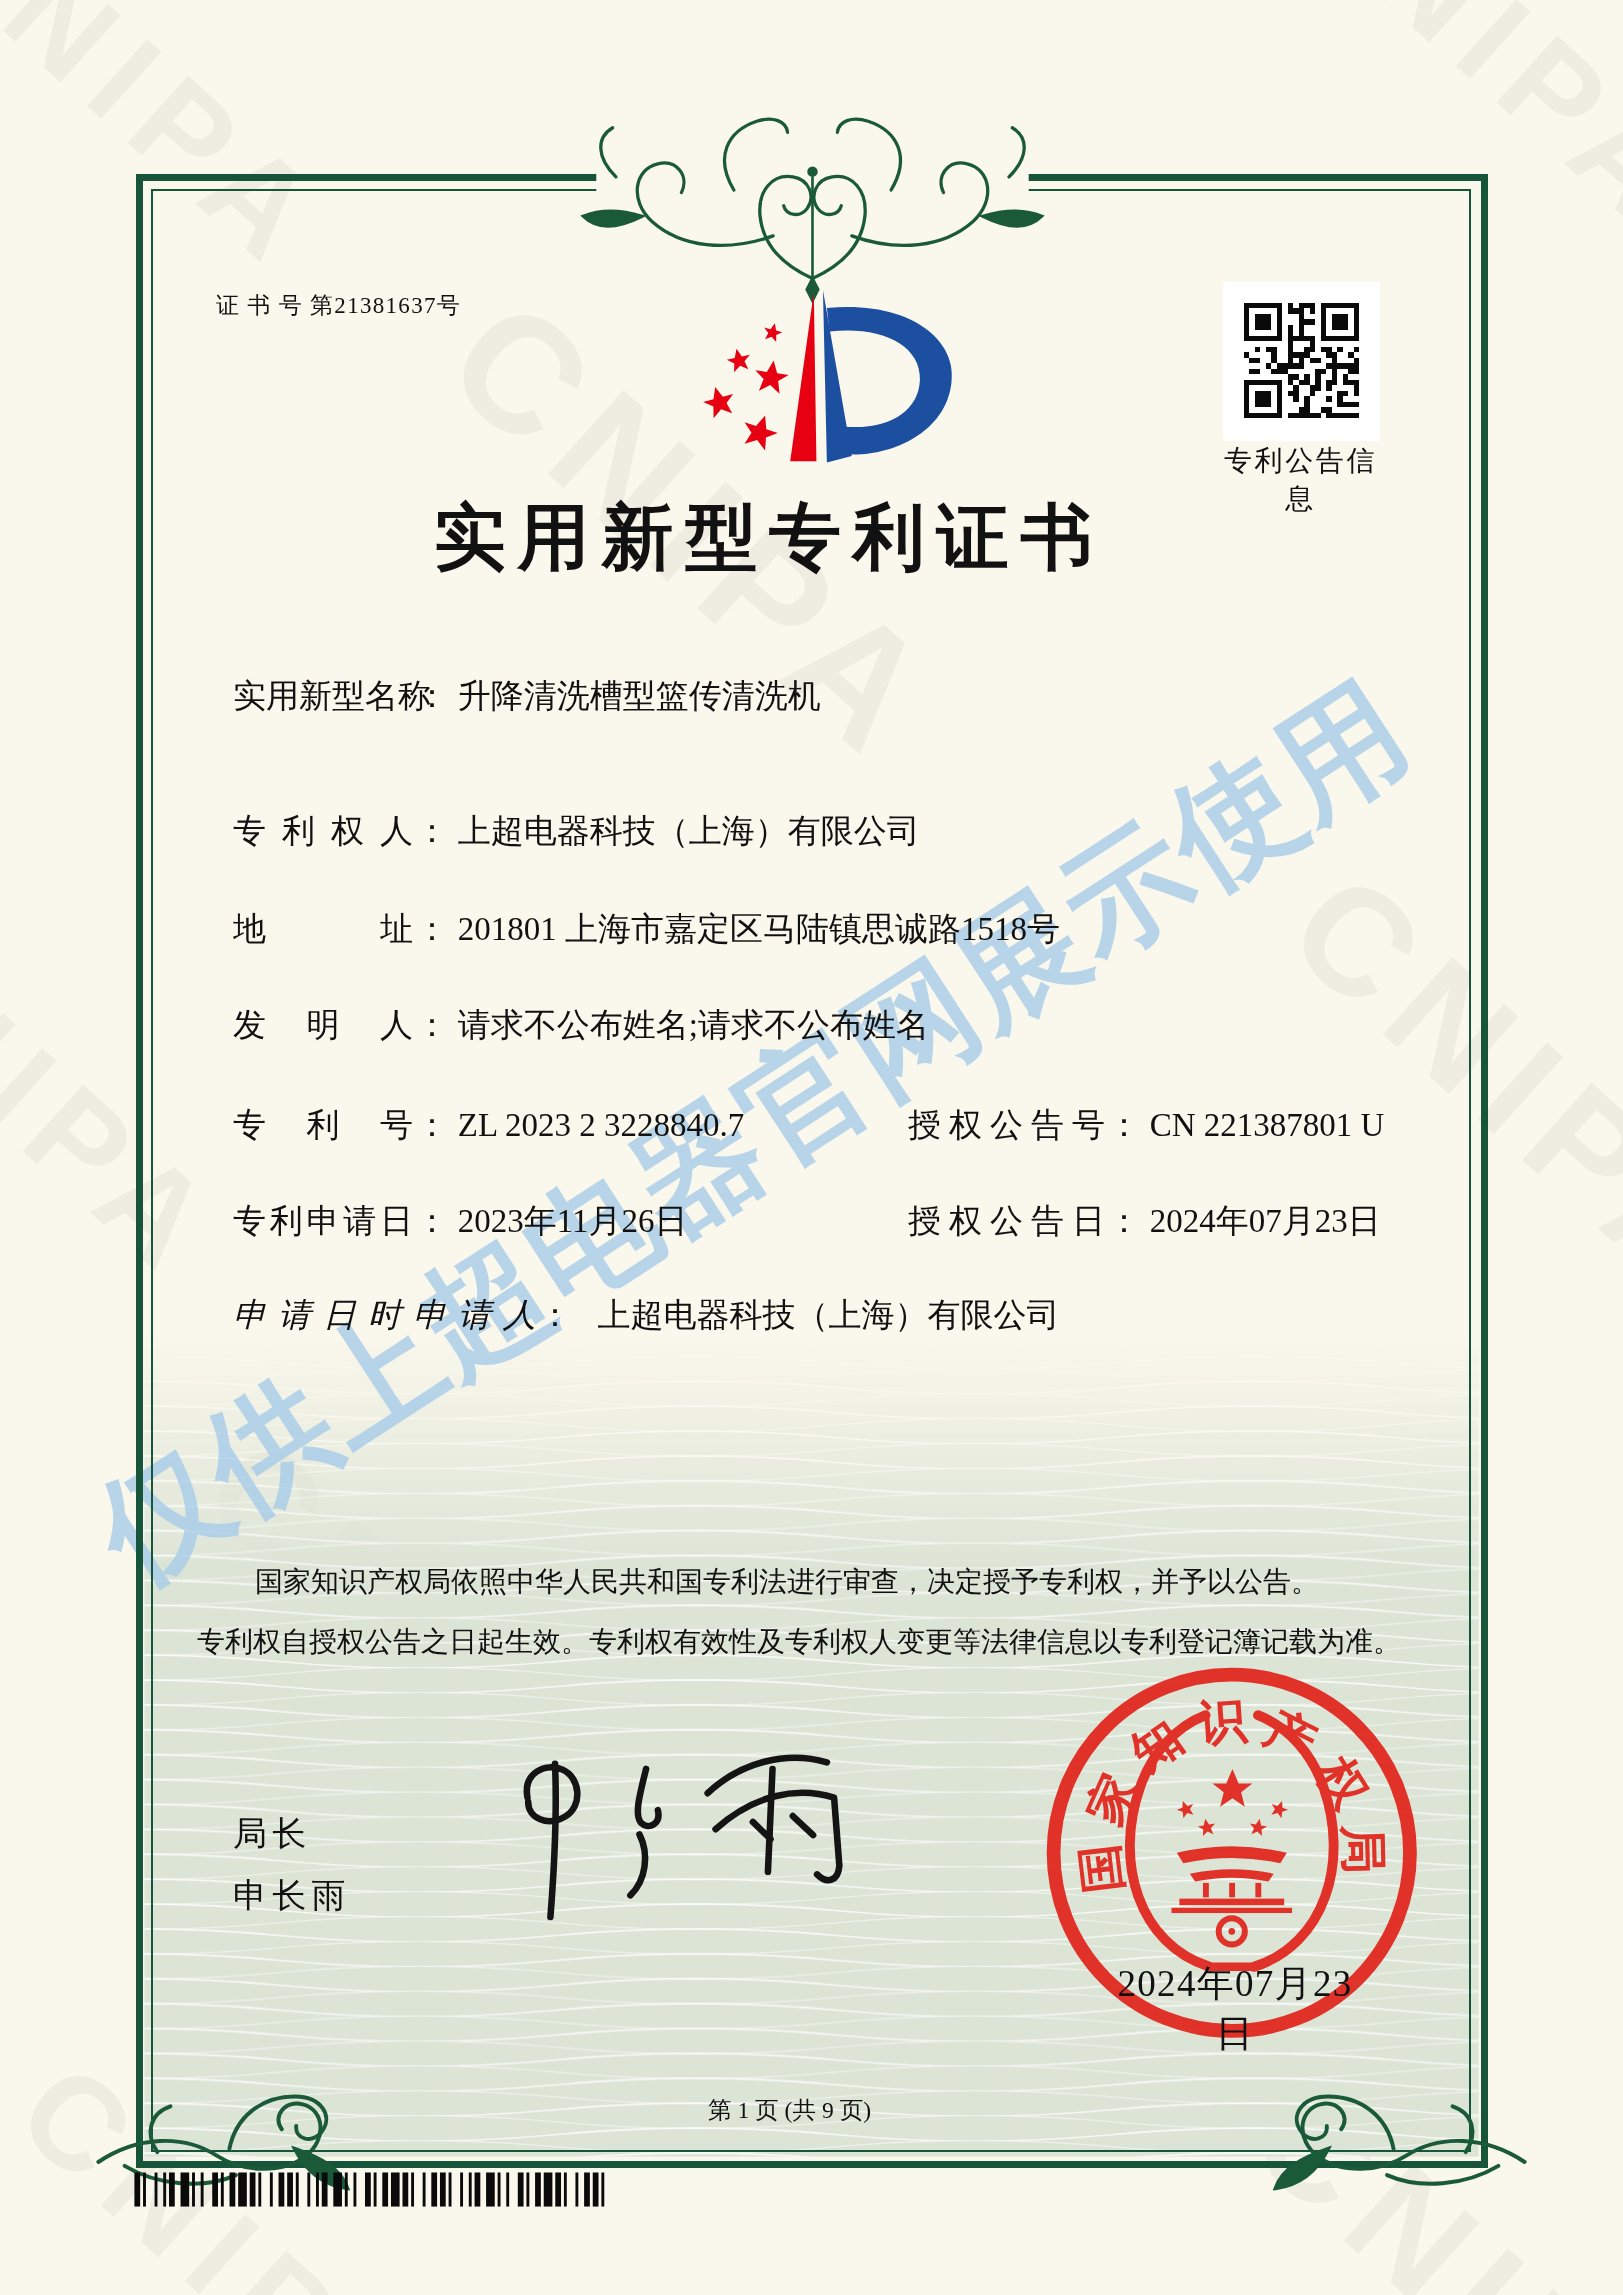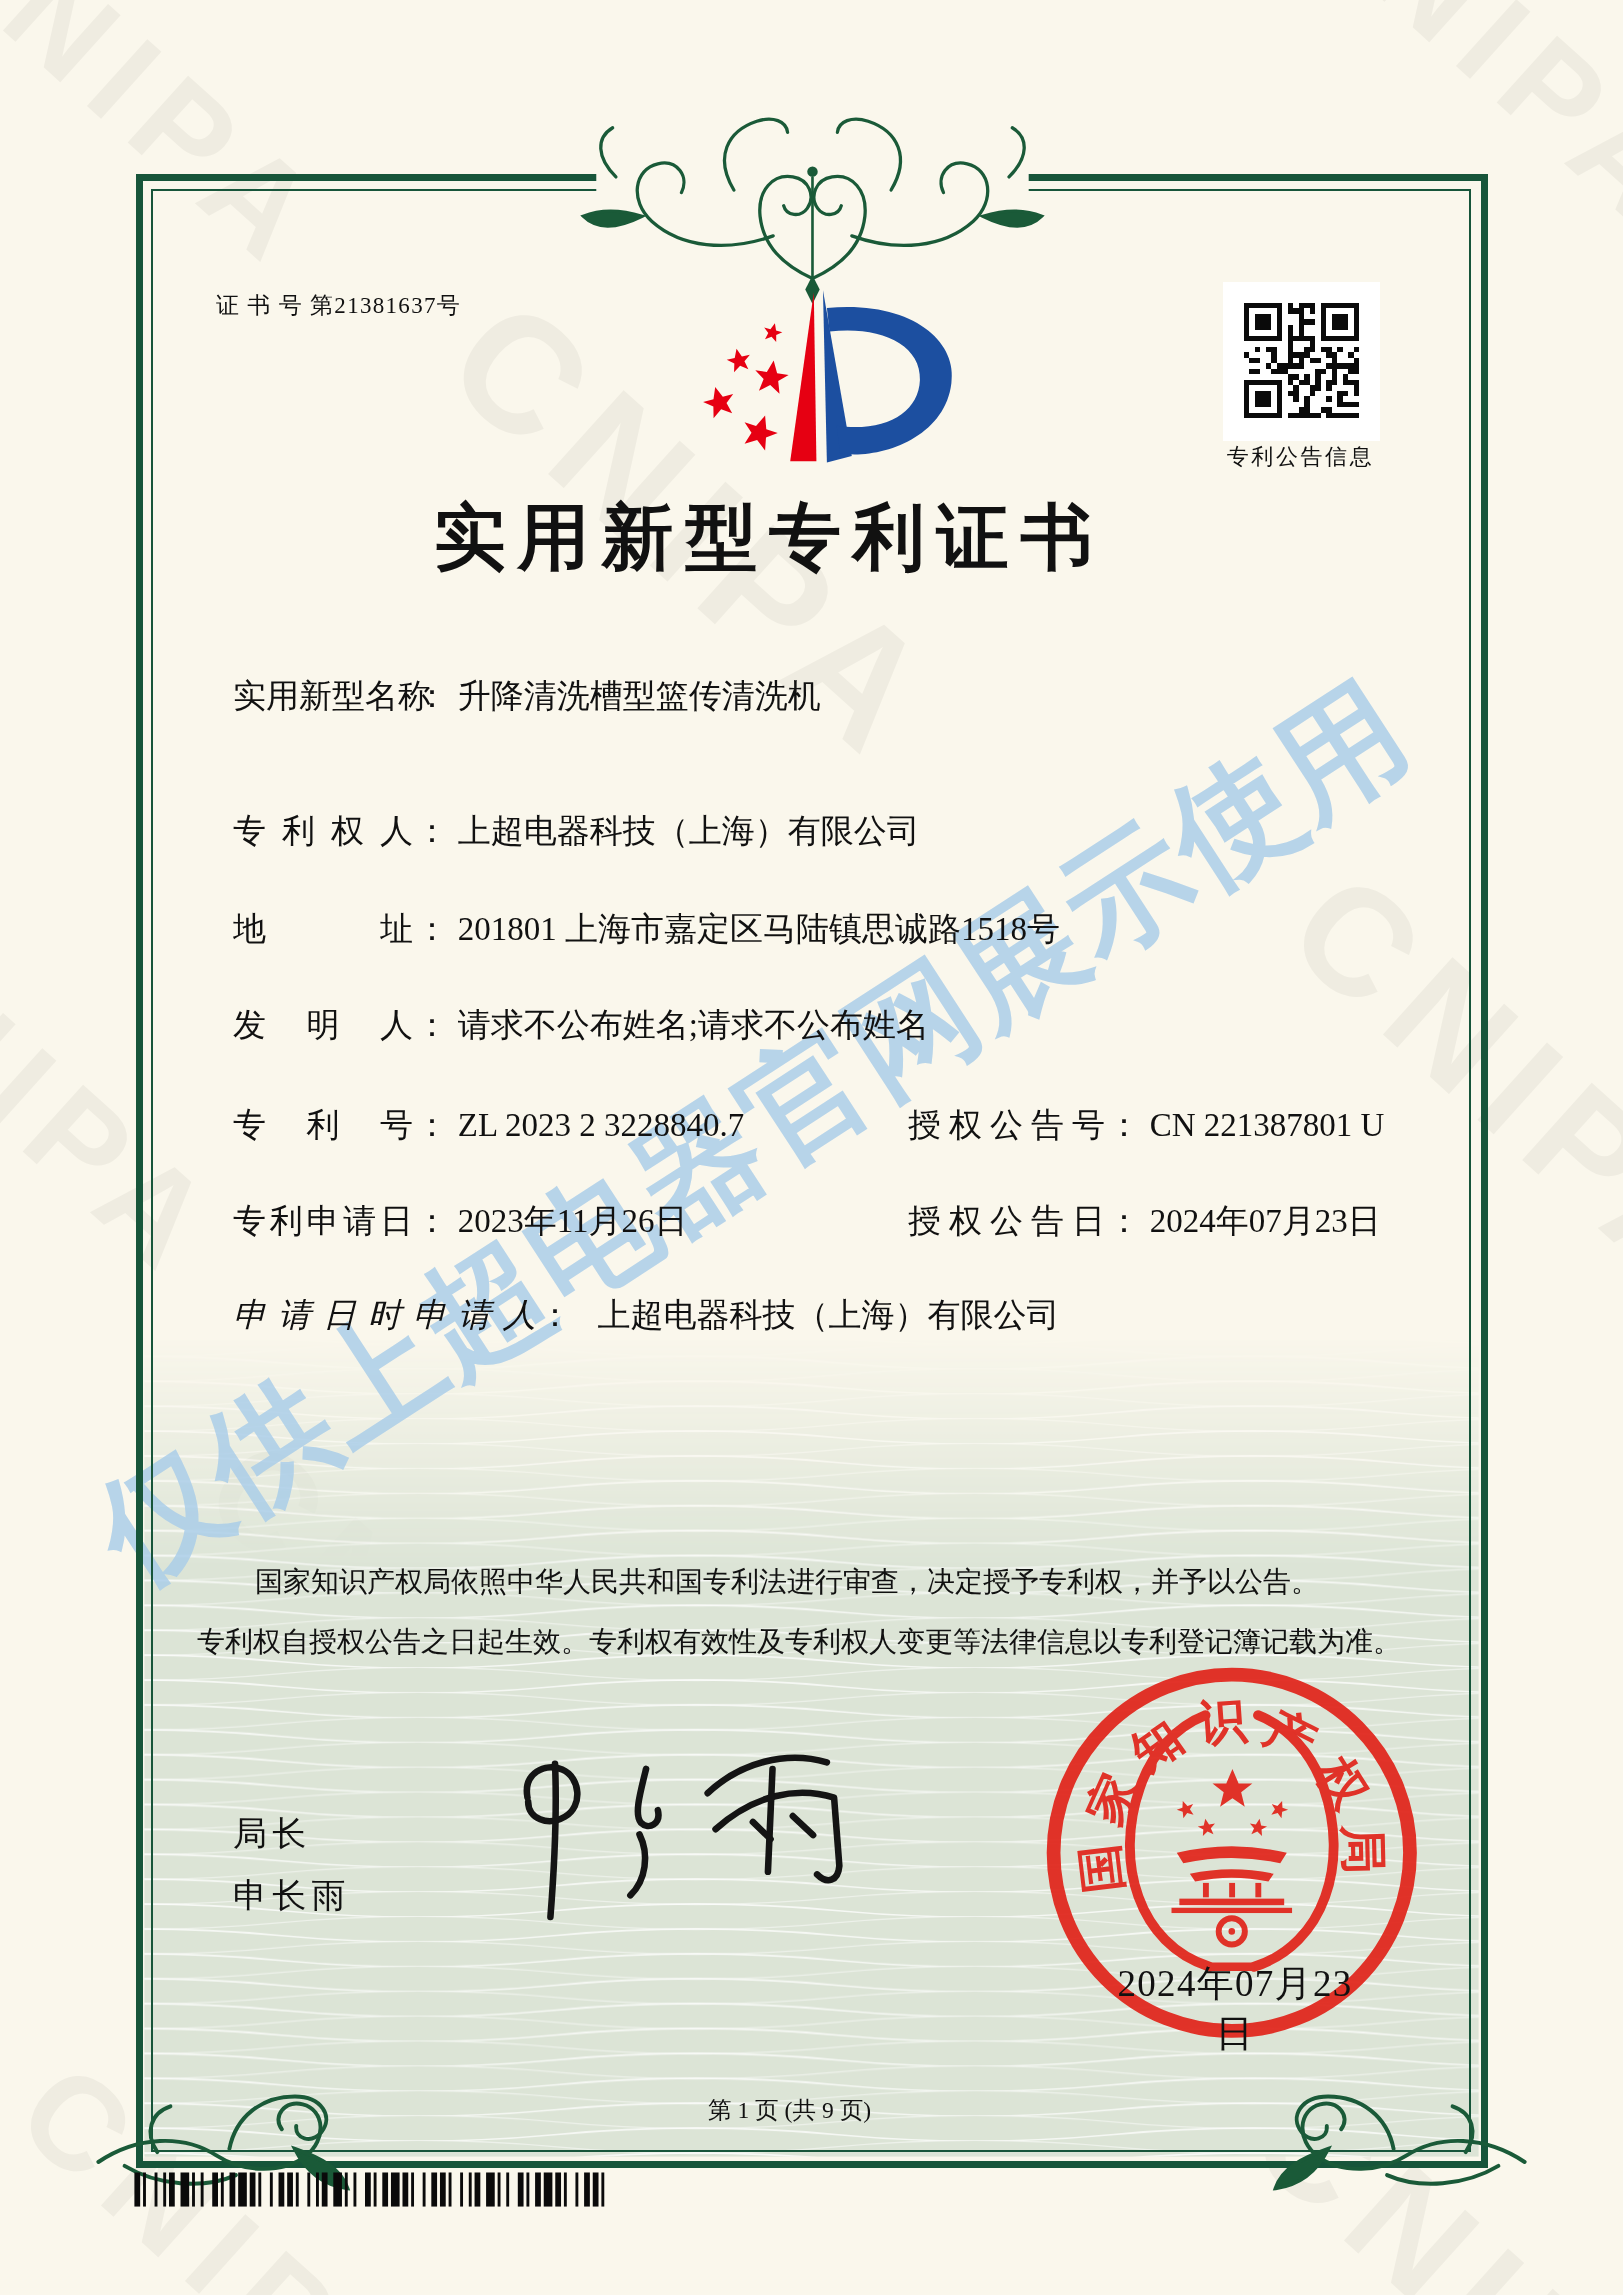--- a/index.html
+++ b/index.html
@@ -20,21 +20,21 @@
                border:2.6px solid #17553a;box-sizing:border-box;}
   svg.layer{position:absolute;left:0;top:0;pointer-events:none;}
   .z1{z-index:1}.z3{z-index:3}.z4{z-index:4}.z5{z-index:5}
   
   .cert-no{position:absolute;z-index:4;left:216px;top:290px;font-size:23px;letter-spacing:1.3px;}
   .doc-title{position:absolute;z-index:4;left:0;top:490px;width:1538px;text-align:center;
              font-size:72px;font-weight:900;letter-spacing:11.8px;}
   .qr-box{position:absolute;z-index:4;left:1223px;top:282px;width:157px;height:159px;background:#fff;}
   .qr-box svg{position:absolute;left:21px;top:21px;}
   .qr-caption{position:absolute;z-index:4;left:1212px;top:442px;width:177px;text-align:center;
-              font-size:22px;letter-spacing:2.6px;}
+              font-size:28px;letter-spacing:2.6px;}
   .row{position:absolute;z-index:4;left:233px;width:1245px;font-size:33px;line-height:1.15;white-space:nowrap;}
   .lbl{display:inline-block;width:180px;text-align:justify;text-align-last:justify;vertical-align:top;}
   .lbl7{display:inline-block;width:303px;text-align:justify;text-align-last:justify;vertical-align:top;font-style:italic;}
   .colon{display:inline-block;margin-left:2.6px;}
   .val{margin-left:9.2px;}
   .val7{margin-left:26px;}
   .rcol{position:absolute;left:675px;top:0;}
   .rlbl{display:inline-block;width:197px;text-align:justify;text-align-last:justify;vertical-align:top;}
   .statement{position:absolute;z-index:4;left:197px;width:1252px;font-size:28px;line-height:1.2;}
   .indent{text-indent:58px;}

